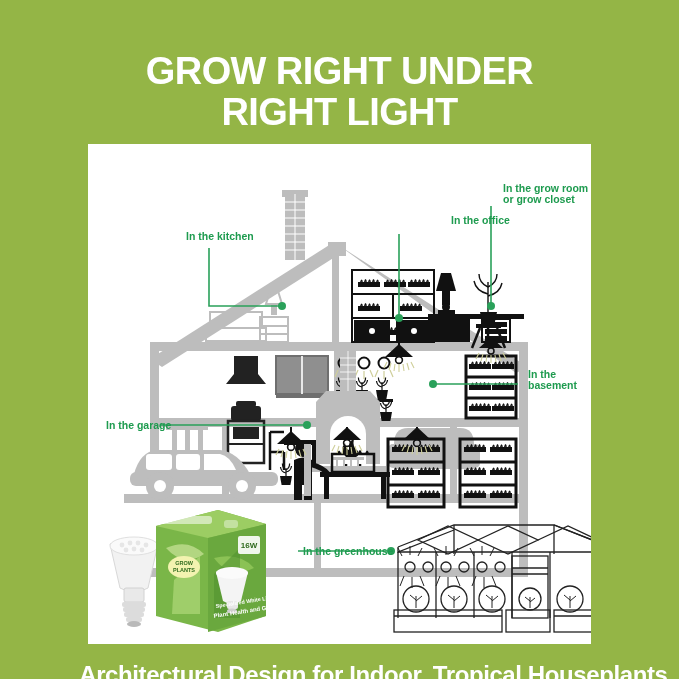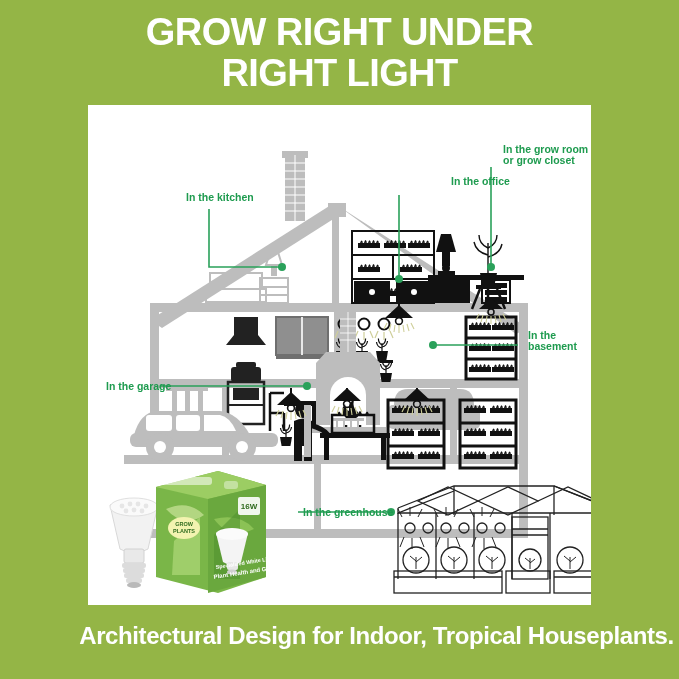--- a/index.html
+++ b/index.html
@@ -2,21 +2,21 @@
 <html><head>
 <meta charset="utf-8">
 <style>
   html,body{margin:0;padding:0;}
   body{
     width:679px;height:679px;overflow:hidden;
     background:#94b546;
     font-family:"Liberation Sans",sans-serif;
     -webkit-font-smoothing:antialiased;
   }
-  #root{position:relative;width:679px;height:602px;}
+  #root{position:relative;width:679px;height:602px;margin-top:39px;}
 
   
   .headline{
     position:absolute;left:0;top:12px;width:679px;
     text-align:center;color:#ffffff;
     font-weight:bold;font-size:38px;line-height:41px;
     letter-spacing:-0.6px;
   }
   .headline .l2{display:block;}
 

